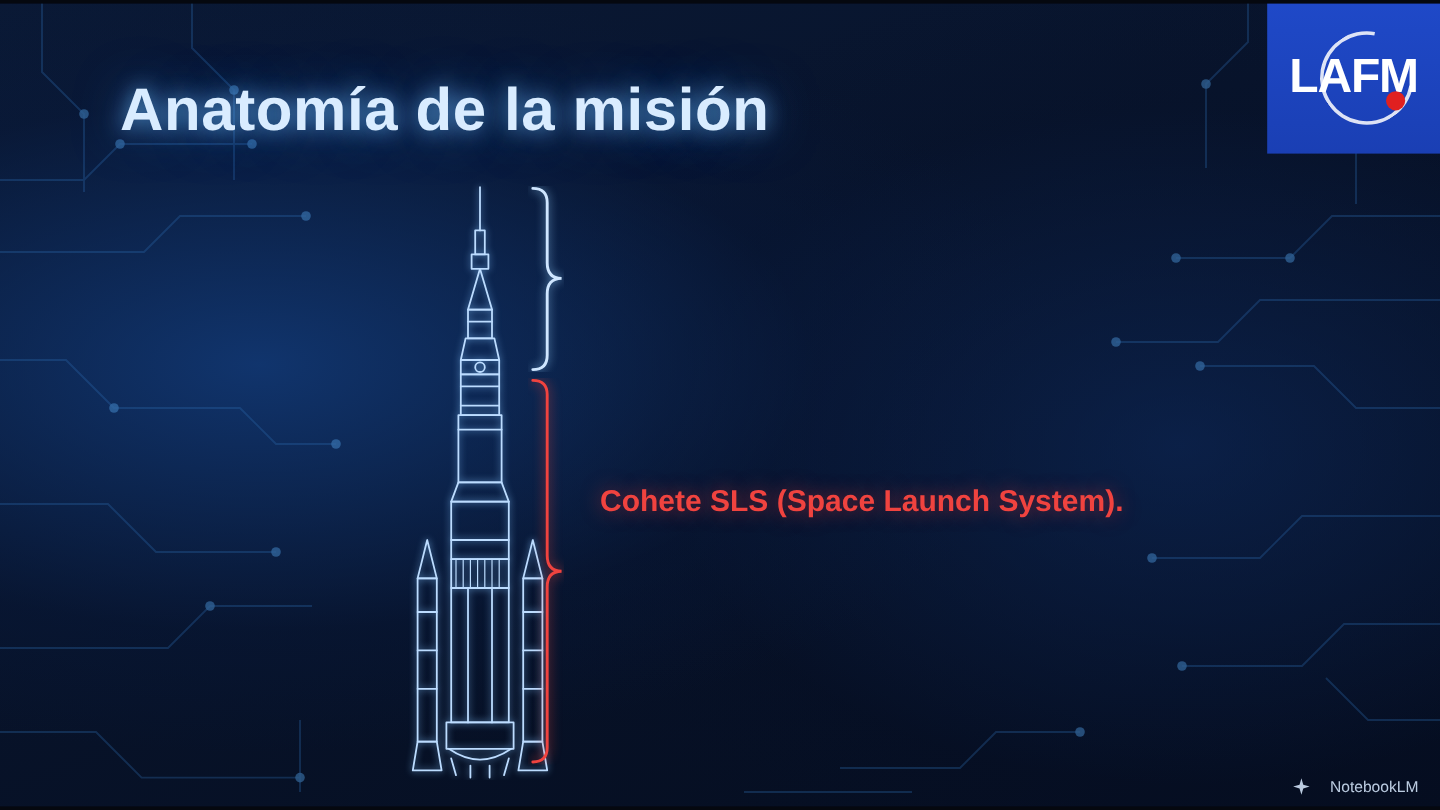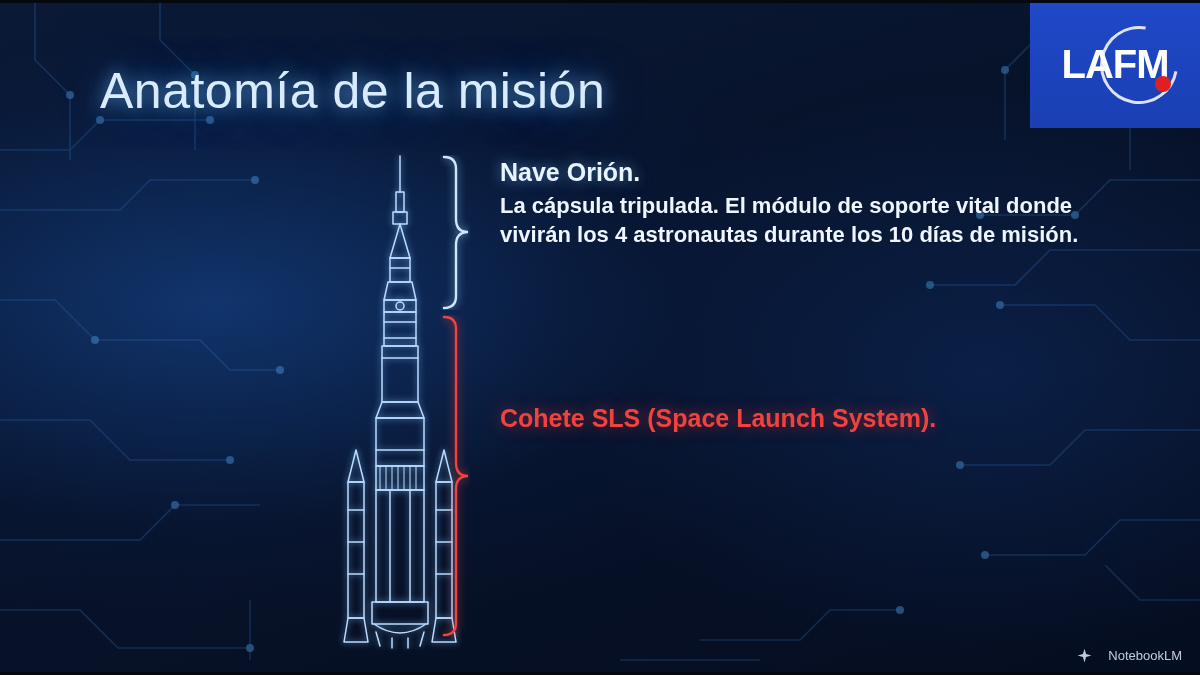--- a/index.html
+++ b/index.html
@@ -26,32 +26,32 @@
     opacity: 0.55;
     pointer-events: none;
   }
 
   
   .title {
     position: absolute;
     left: 100px;
     top: 62px;
     font-size: 50px;
-    font-weight: normal;
+    font-weight: bold;
     letter-spacing: 0.5px;
     color: #d9ecff;
     text-shadow: 0 0 18px rgba(110,190,255,0.75), 0 0 42px rgba(60,140,255,0.5);
   }
 
   
   .logo-box {
     position: absolute;
     right: 0;
     top: 0;
-    width: 170px;
+    width: 144px;
     height: 128px;
     background: linear-gradient(180deg, #1f49c8 0%, #1a3fb4 100%);
     display: flex;
     align-items: center;
     justify-content: center;
   }
   .logo-text {
     color: #ffffff;
     font-size: 40px;
     font-weight: bold;
@@ -271,24 +271,20 @@
   </svg>
 
   <svg class="bracket" style="left:440px; top:155px;" width="30" height="155" viewBox="0 0 30 155">
     <path d="M4 2 Q16 2 16 14 L16 64 Q16 77 28 77 Q16 77 16 90 L16 141 Q16 153 4 153" stroke="#cfe6ff" stroke-width="2.4" fill="none" stroke-linecap="round" style="filter: drop-shadow(0 0 4px rgba(150,210,255,0.8));"></path>
   </svg>
 
   <svg class="bracket" style="left:440px; top:315px;" width="30" height="322" viewBox="0 0 30 322">
     <path d="M4 2 Q16 2 16 14 L16 148 Q16 161 28 161 Q16 161 16 174 L16 308 Q16 320 4 320" stroke="#f0433f" stroke-width="2.4" fill="none" stroke-linecap="round" style="filter: drop-shadow(0 0 5px rgba(240,70,60,0.8));"></path>
   </svg>
 
-  <div class="block orion">
-    <h2>Nave Orión.</h2>
-    <p>La cápsula tripulada. El módulo de soporte vital donde vivirán los 4 astronautas durante los 10 días de misión.</p>
-  </div>
 
   <div class="block sls">
     <h2>Cohete SLS (Space Launch System).</h2>
   </div>
 
   <div class="watermark">
     <svg class="mark" viewBox="0 0 24 24">
       <path d="M12 1 L14.5 9.5 L23 12 L14.5 14.5 L12 23 L9.5 14.5 L1 12 L9.5 9.5 Z" fill="#cfe0f5"></path>
     </svg>
     <span>NotebookLM</span>

